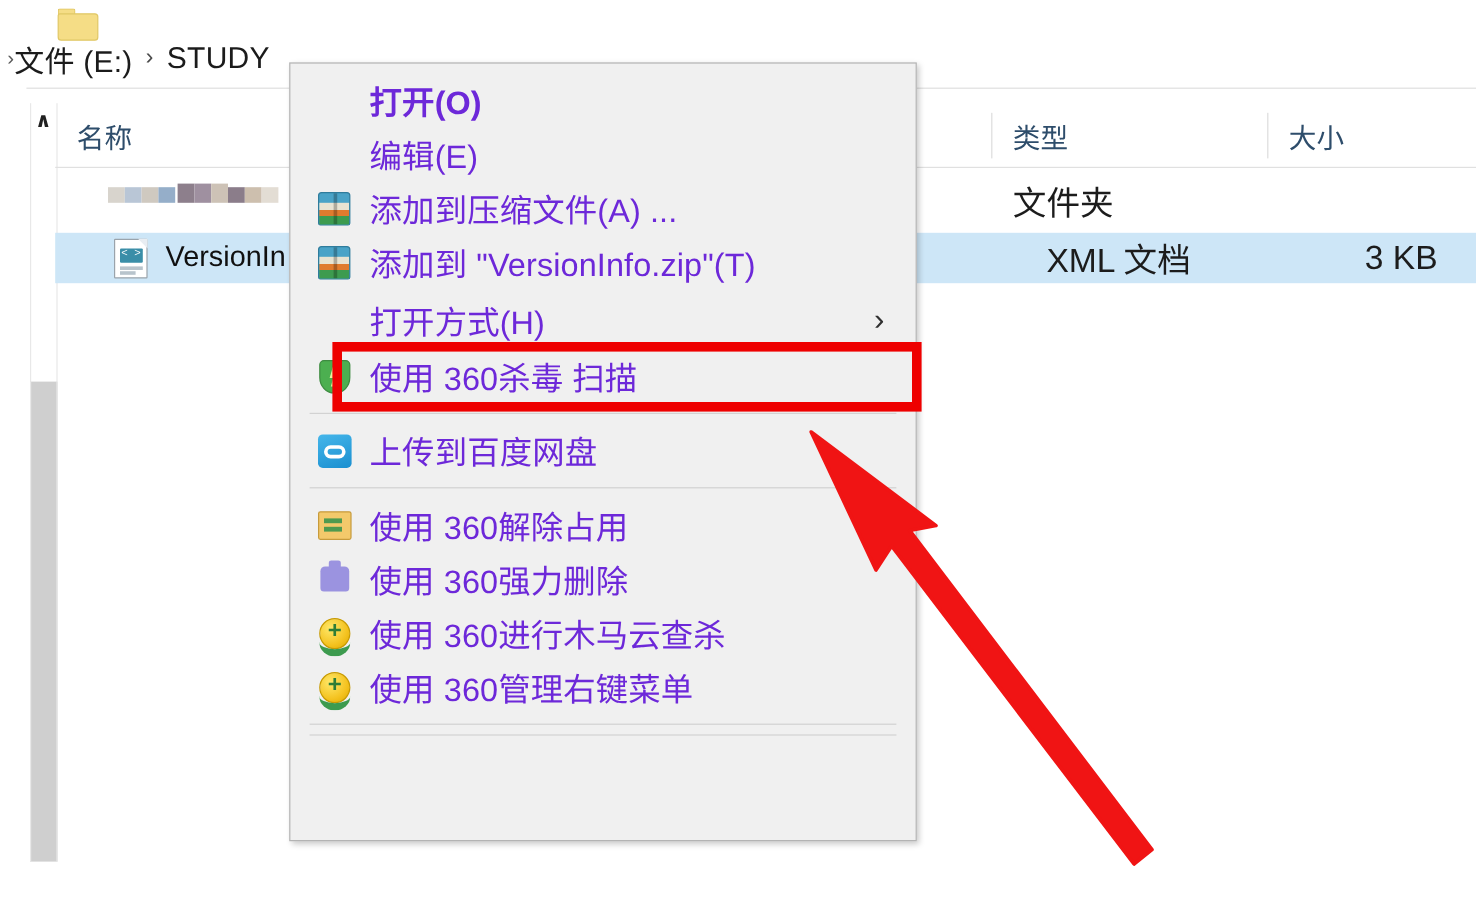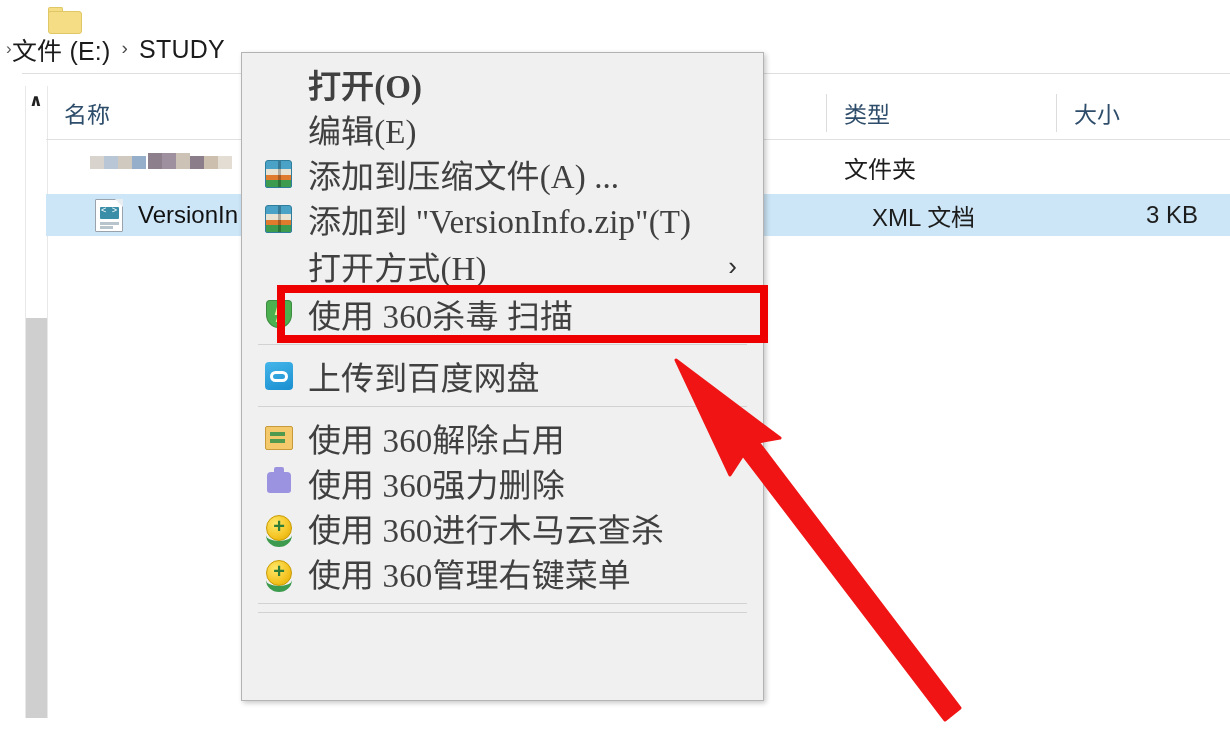--- a/index.html
+++ b/index.html
@@ -122,21 +122,21 @@
   }
   .file-row.selected {
     background: #cde6f7;
   }
   .cell {
     position: absolute;
     top: 0;
     height: 42px;
     display: flex;
     align-items: center;
-    font-size: 24px;
+    font-size: 28px;
     color: #1c1c1c;
     box-sizing: border-box;
   }
   .cell.type { padding-left: 18px; }
   .cell.size { padding-right: 12px; justify-content: flex-end; }
   .cell.date { padding-left: 14px; color: #1c1c1c; }
 
   .name-cell {
     position: absolute;
     left: 0; top: 0;
@@ -245,25 +245,24 @@
     box-sizing: border-box;
     cursor: default;
   }
   .mi .ico {
     width: 30px; height: 30px;
     margin-right: 14px;
     position: relative;
     flex: 0 0 30px;
   }
   .mi .lbl {
-    font-size: 33px;
-    color: #404040;
+    font-size: 27px;
+    color: #6d28d9;
     white-space: nowrap;
     letter-spacing: .1px;
-    font-family: Liberation Serif, serif;
   }
   .mi.bold .lbl { font-weight: bold; }
   .mi .submenu-arrow {
     position: absolute;
     right: 26px;
     font-size: 26px;
     color: #303030;
     font-weight: 300;
     line-height: 1;
   }

